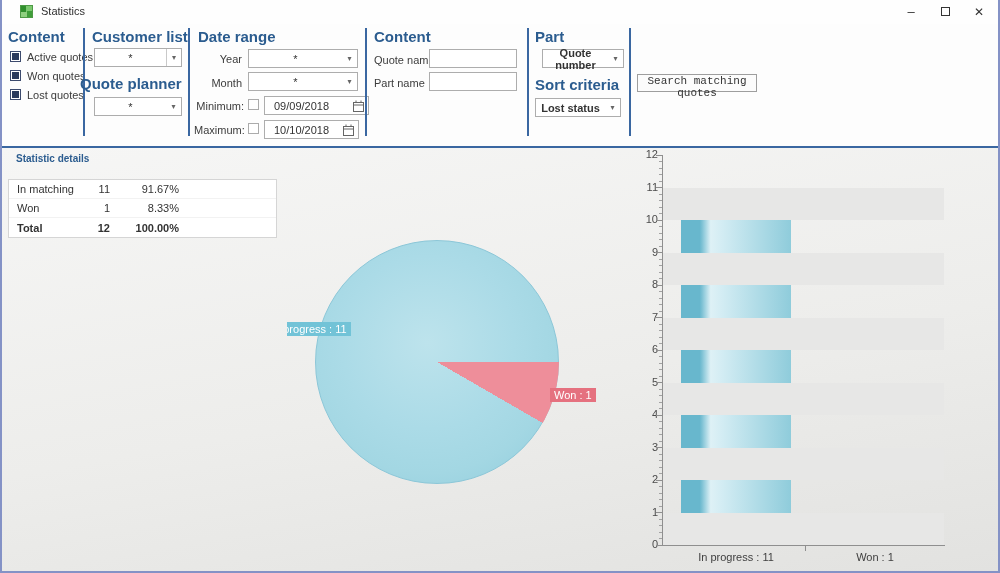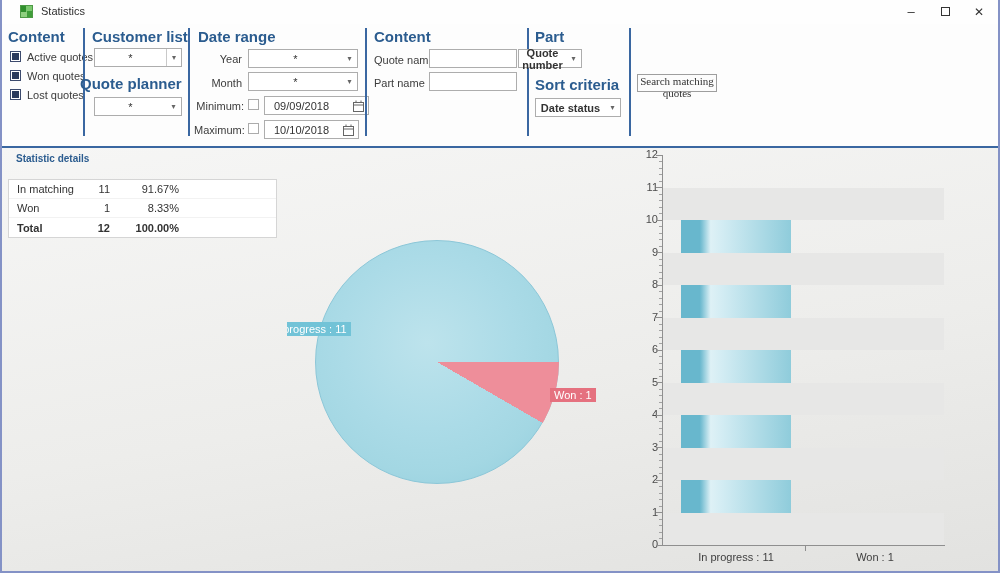--- a/index.html
+++ b/index.html
@@ -36,23 +36,23 @@
   .cbx { position:absolute; width:11px; height:11px; border:1px solid #3c4a6d; background:#fff; }
   .cbx::after { content:""; position:absolute; inset:1px; background:#2a3a5c; }
   .cbx.empty { border:1px solid #ababab; }
   .cbx.empty::after { display:none; }
   .txt { position:absolute; height:19px; border:1px solid #adadad; background:#fff;
     font-size:11px; color:#333; padding:0 4px; font-family:"Liberation Sans", sans-serif; }
   .datefield { position:absolute; height:19px; border:1px solid #adadad; background:#fff;
     display:flex; align-items:center; }
   .datefield .dval { flex:1; font-size:11px; color:#333; padding-left:9px; }
   .datefield svg { margin-right:4px; }
-  #search-btn { position:absolute; left:635px; top:74px; width:80px; height:18px;
+  #search-btn { position:absolute; left:635px; top:74px; width:120px; height:18px;
     background:#fcfcfc; border:1px solid #9e9e9e; font-size:11px; color:#333;
-    font-family:Liberation Serif, serif; }
+    font-family:Liberation Mono, monospace; }
   
   #main { position:absolute; left:0; top:148px; width:996px; height:423px;
     background:linear-gradient(170deg,#f6f6f5 0%, #ededeb 55%, #e2e2e0 100%); }
   #details-hd { position:absolute; left:14px; top:5px; font-size:10px; font-weight:bold; color:#2b5c8f; }
   #details-table { position:absolute; left:6px; top:31px; width:269px; height:59px;
     background:#fff; border:1px solid #d5d5d5; }
   .trow { display:flex; height:19px; align-items:center; font-size:11px; color:#333;
     border-bottom:1px solid #f2f2f2; }
   .trow:last-child { border-bottom:none;font-weight:bold; }
   .tc-label { width:80px; padding-left:8px; }
@@ -165,27 +165,27 @@
 
   <div class="hd" style="left:372px;top:28px">Content</div>
   <span class="lbl" style="left:372px;top:54px">Quote name</span>
   <input class="txt" style="left: 427px; top: 49px; width: 88px;" value="">
   <span class="lbl" style="left:372px;top:77px">Part name</span>
   <input class="txt" style="left: 427px; top: 72px; width: 88px;" value="">
 
   <div class="vsep" style="left:525px"></div>
 
   <div class="hd" style="left:533px;top:28px">Part</div>
-  <div class="combo" style="left:516px;top:49px;width:64px">
+  <div class="combo" style="left:540px;top:49px;width:82px">
     <span class="combo-val bold">Quote number</span>
     <span class="combo-arrow">▾</span>
   </div>
   <div class="hd" style="left:533px;top:76px">Sort criteria</div>
   <div class="combo" style="left:533px;top:98px;width:86px">
-    <span class="combo-val bold">Date status</span>
+    <span class="combo-val bold">Lost status</span>
     <span class="combo-arrow">▾</span>
   </div>
 
   <div class="vsep" style="left:627px"></div>
 
   <button id="search-btn">Search matching quotes</button>
 
   <div id="filter-underline"></div>
 
   <div id="main">

